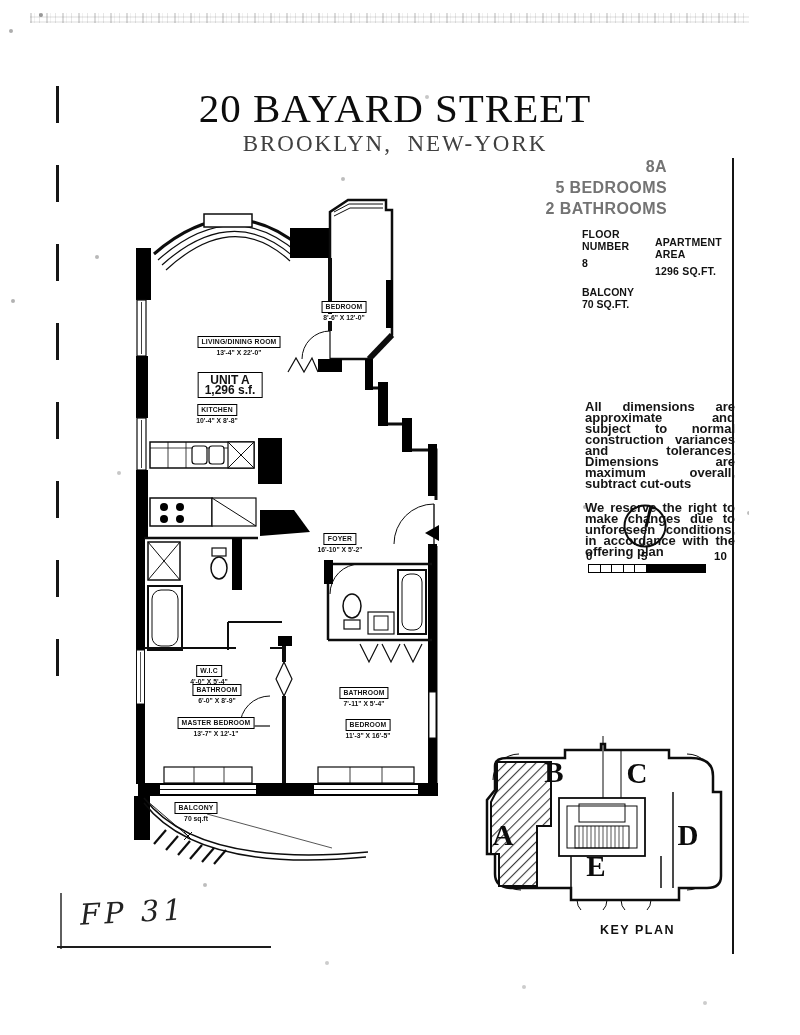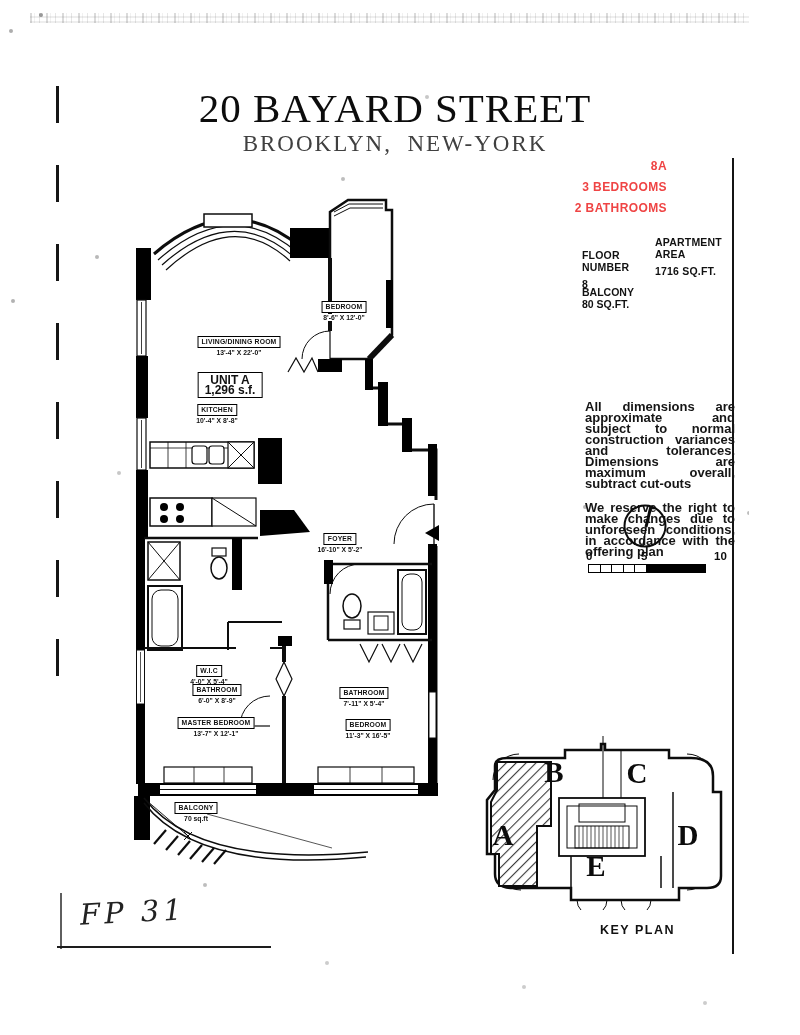--- a/index.html
+++ b/index.html
@@ -30,26 +30,26 @@
       10px 30px 0 1px rgba(0,0,0,.32),12px 300px 0 1px rgba(0,0,0,.3);}
 
   
   .title{left:60px;top:84px;width:670px;text-align:center;
     font-family:"Liberation Serif",serif;font-size:41px;letter-spacing:1px;color:#0c0c0c;}
   .subtitle{left:60px;top:131px;width:670px;text-align:center;white-space:pre;
     font-family:"Liberation Serif",serif;font-size:23px;letter-spacing:2px;color:#404040;}
 
   
   .unit-block{right:82px;top:156px;text-align:right;font-weight:700;
-    font-size:12px;line-height:21px;letter-spacing:.4px;color:#ef4444;}
+    font-size:16px;line-height:21px;letter-spacing:.4px;color:#737373;}
 
   
   .info-table{left:582px;top:228px;width:150px;display:flex;font-weight:700;
     font-size:10.5px;line-height:12px;letter-spacing:.2px;}
-  .info-col1{width:73px;margin-top:21px;}
+  .info-col1{width:73px;}
   .info-col2{flex:1;margin-top:8px;}
   .pre{white-space:pre-line;}
   .info-val{margin-top:5px;font-weight:700;}
   .balcony-block{left:582px;top:286px;font-weight:700;font-size:10.5px;line-height:12px;}
 
   
   .disclaimer{left:585px;top:401px;width:150px;font-size:13px;line-height:11px;
     font-weight:600;text-align:justify;color:#151515;}
   .disclaimer p{margin:0 0 13px 0;}
 
@@ -95,39 +95,39 @@
   <div class="abs left-dash-low"></div>
   <div class="abs right-rule"></div>
   <div class="abs bottom-rule"></div>
   <div class="abs specks"></div>
 
   <div class="abs title">20 BAYARD STREET</div>
   <div class="abs subtitle">BROOKLYN,  NEW-YORK</div>
 
   <div class="abs unit-block">
     <div>8A</div>
-    <div>3 BEDROOMS</div>
+    <div>5 BEDROOMS</div>
     <div>2 BATHROOMS</div>
   </div>
 
   <div class="abs info-table">
     <div class="info-col1">
       <div class="pre">FLOOR
 NUMBER</div>
       <div class="info-val">8</div>
     </div>
     <div class="info-col2">
       <div class="pre">APARTMENT
 AREA</div>
-      <div class="info-val">1716 SQ.FT.</div>
+      <div class="info-val">1296 SQ.FT.</div>
     </div>
   </div>
   <div class="abs balcony-block">
     <div>BALCONY</div>
-    <div>80 SQ.FT.</div>
+    <div>70 SQ.FT.</div>
   </div>
 
   <div class="abs disclaimer">
     <p>All dimensions are approximate and subject to normal construction variances and tolerances.  Dimensions are maximum overall, subtract cut-outs</p>
     <p>We reserve the right to make changes due to unforeseen conditions, in accordance with the offering plan</p>
   </div>
 
   <svg class="abs compass" width="48" height="50" viewBox="0 0 48 50">
     <circle cx="24" cy="26" r="20.5" fill="none" stroke="#0c0c0c" stroke-width="2"></circle>
     <line x1="30" y1="6" x2="25" y2="27" stroke="#0c0c0c" stroke-width="3"></line>

